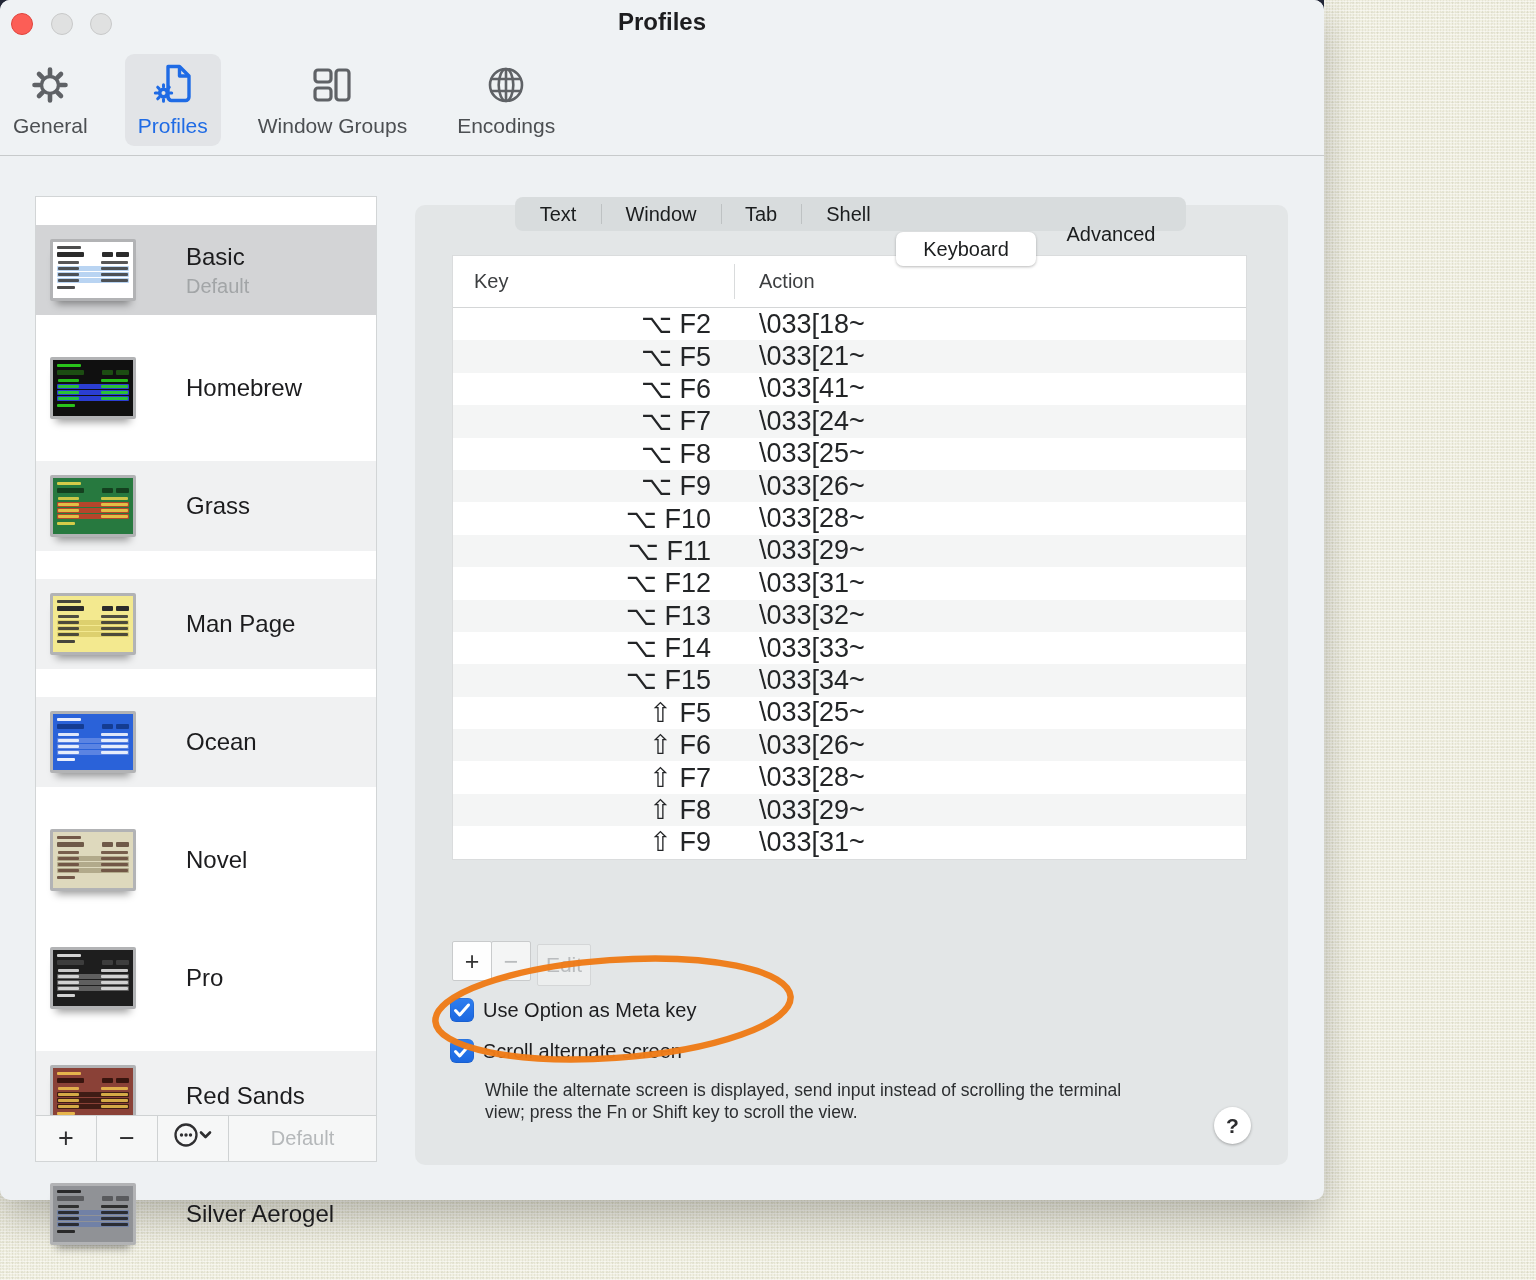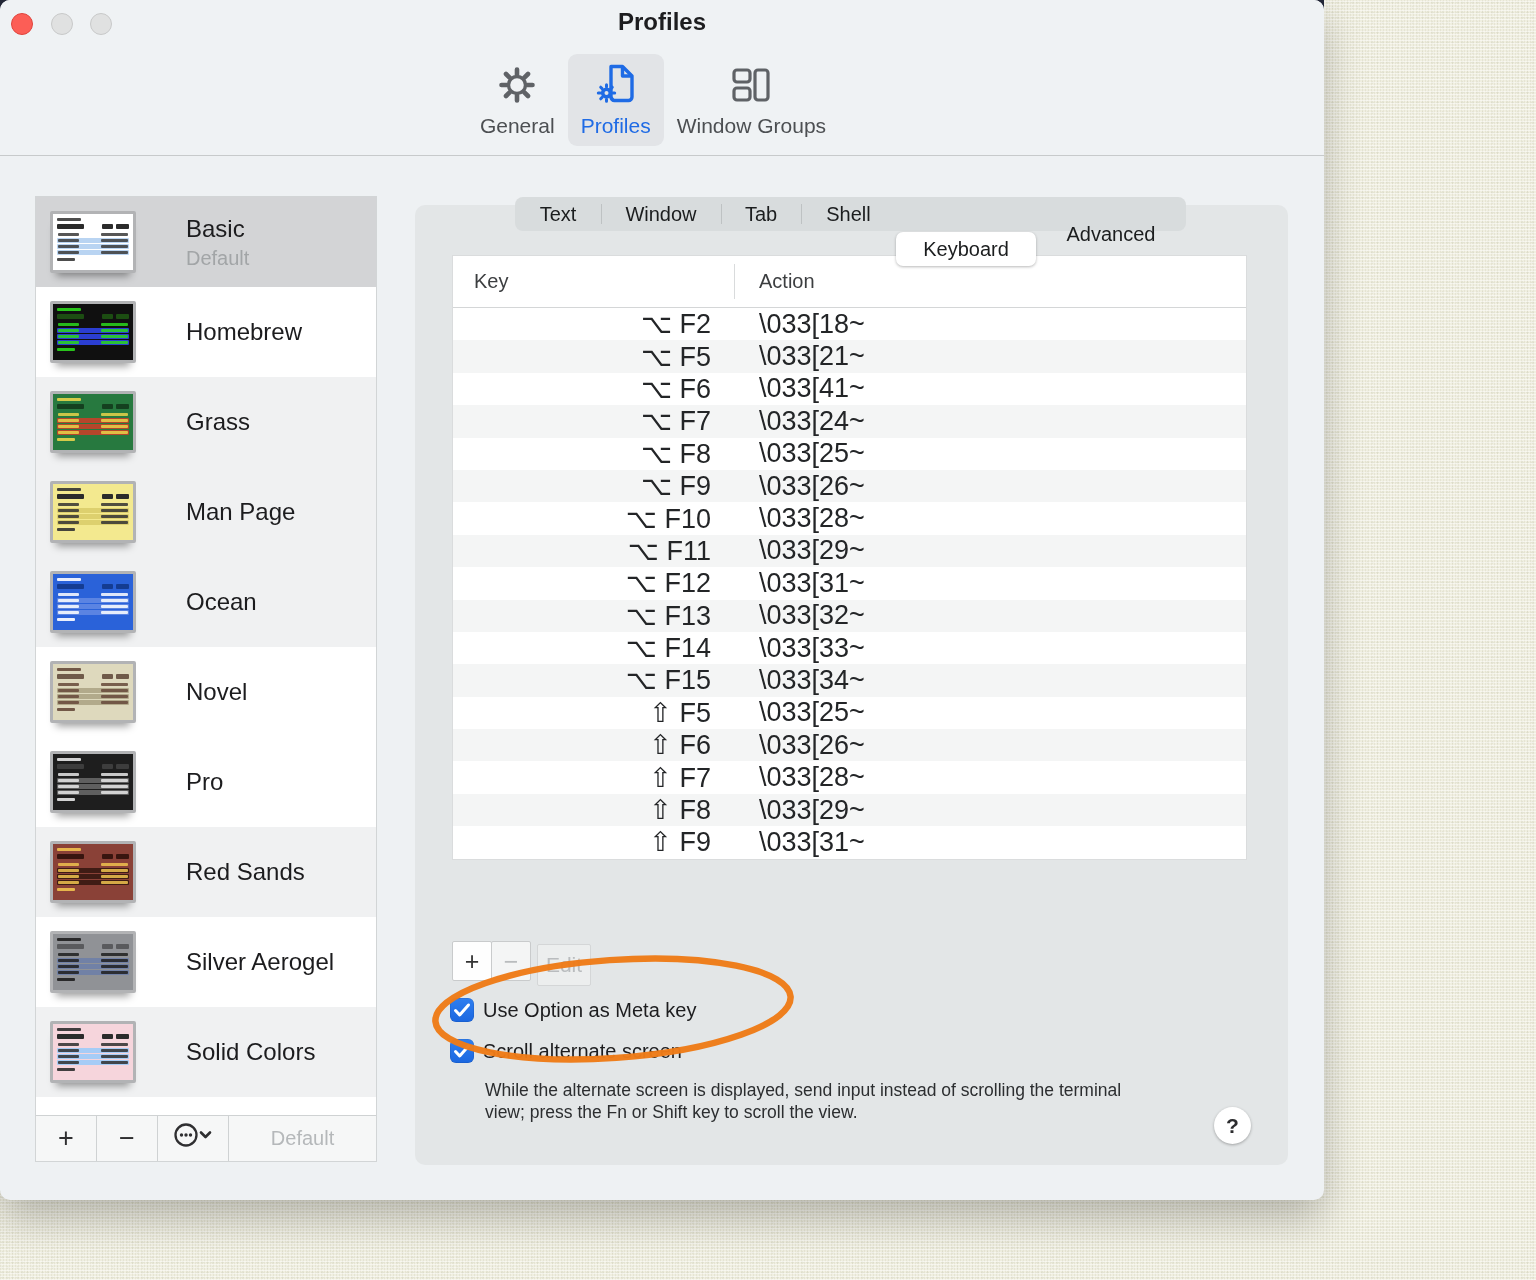--- a/index.html
+++ b/index.html
@@ -26,32 +26,32 @@
   .titlebar{ position:absolute; left:0; top:0; width:100%; height:156px;
     border-bottom:1px solid #c7cacb; border-radius:10px 10px 0 0; background:#eff2f4; }
   .traffic{ position:absolute; top:13px; width:22px; height:22px; border-radius:50%; }
   .light-close{ left:11px; background:#fc5e56; border:1px solid #e0443c; }
   .light-min  { left:51px; background:#e0e1e1; border:1px solid #c8c9c9; }
   .light-zoom { left:90px; background:#e0e1e1; border:1px solid #c8c9c9; }
   .win-title{ position:absolute; top:8px; left:0; width:100%; text-align:center;
     font-size:24px; font-weight:700; color:#1d1d1f; }
 
   .tb-items{ position:absolute; top:54px; left:0; right:18px; display:flex;
-    justify-content:center; align-items:flex-end; }
+    align-items:flex-end; gap:24px; }
   .tb-item{ display:flex; flex-direction:column; align-items:center; gap:5px;
     padding:7px 13px 8px; border-radius:9px; }
   .tb-item .tb-label{ font-size:21px; color:#4c4f52; }
   .tb-item.selected{ background:#e2e4e7; }
   .tb-item.selected .tb-label{ color:#1f6be5; }
   .tb-icon{ height:48px; display:flex; align-items:center; justify-content:center; }
 
   
   .sidebar{ position:absolute; left:35px; top:196px; width:342px; height:966px;
     background:#ffffff; border:1px solid #d2d5d6; }
-  .profile-row{ position:relative; height:90px; width:100%; }
+  .profile-row{ position:relative; height:90px; width:100%;margin-top:28px; }
   .profile-row.alt{ background:#f0f1f2; }
   .profile-row.selected{ background:#d3d4d6; }
   .profile-name{ position:absolute; left:150px; top:50%; transform:translateY(-50%);
     font-size:24px; color:#1c1c1e; }
   .profile-row.has-sub .profile-name{ top:18px; transform:none; }
   .profile-sub{ position:absolute; left:150px; top:50px; font-size:20px; color:#a2a5a7; }
 
   .thumb{ position:absolute; left:14px; top:50%; transform:translateY(-50%);
     width:86px; height:62px; border:3px solid #b2b3b5; border-radius:2px;
     padding:3px 4px; box-shadow:0 9px 8px -6px rgba(0,0,0,.40); }
@@ -175,20 +175,32 @@
             <g stroke="#5f6266" fill="none" stroke-width="3.2">
               <rect x="6" y="8" width="16" height="12" rx="3"></rect>
               <rect x="27" y="8" width="13" height="30" rx="3"></rect>
               <rect x="6" y="26" width="16" height="12" rx="3"></rect>
             </g>
           </svg>
         </span>
         <span class="tb-label">Window Groups</span>
       </div>
 
+      <div class="tb-item">
+        <span class="tb-icon">
+          <svg width="46" height="46" viewBox="0 0 46 46">
+            <g stroke="#5f6266" fill="none" stroke-width="2.6">
+              <circle cx="23" cy="23" r="16"></circle>
+              <ellipse cx="23" cy="23" rx="7.3" ry="16"></ellipse>
+              <path d="M23 7v32M8.2 17h29.6M8.2 29h29.6"></path>
+            </g>
+          </svg>
+        </span>
+        <span class="tb-label">Encodings</span>
+      </div>
     </div>
   </div>
 
   <div class="sidebar">
     <div id="profileRows">
   <div class="profile-row selected has-sub">
     <div class="thumb" style="background: rgb(255, 255, 255);">
       <div class="tb-bar t-title" style="background: rgb(58, 58, 58);"></div>
       <div class="t-hdr">
               <span class="chip c1" style="background: rgb(43, 43, 43);"></span>

